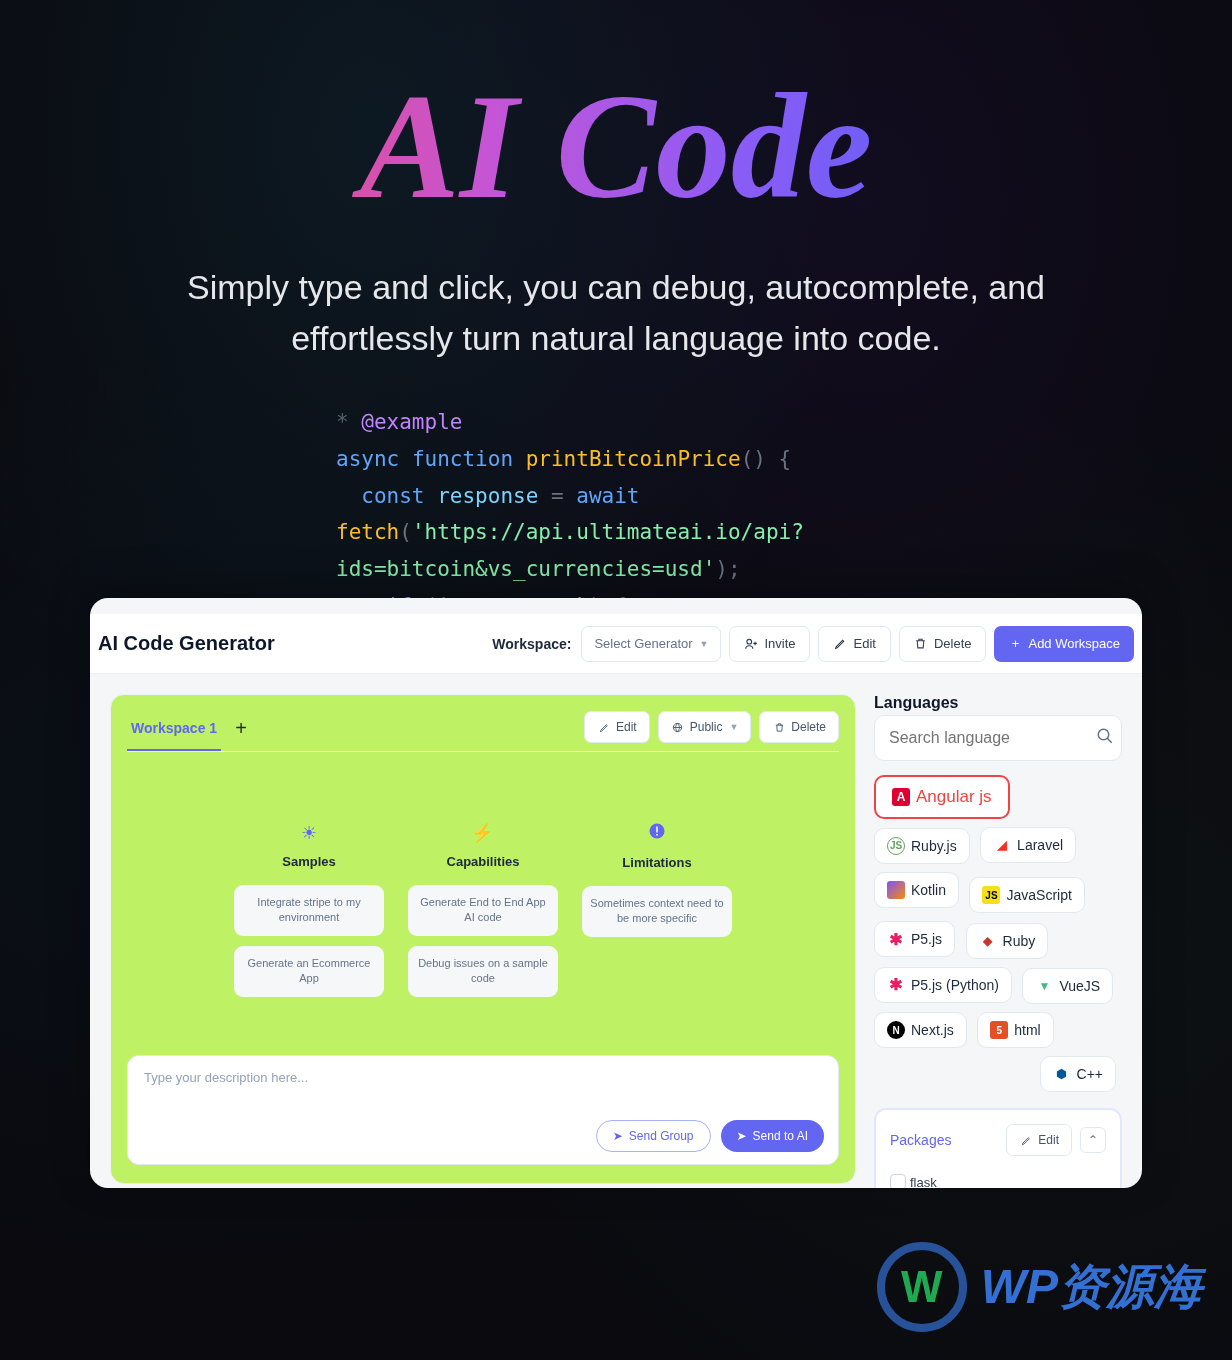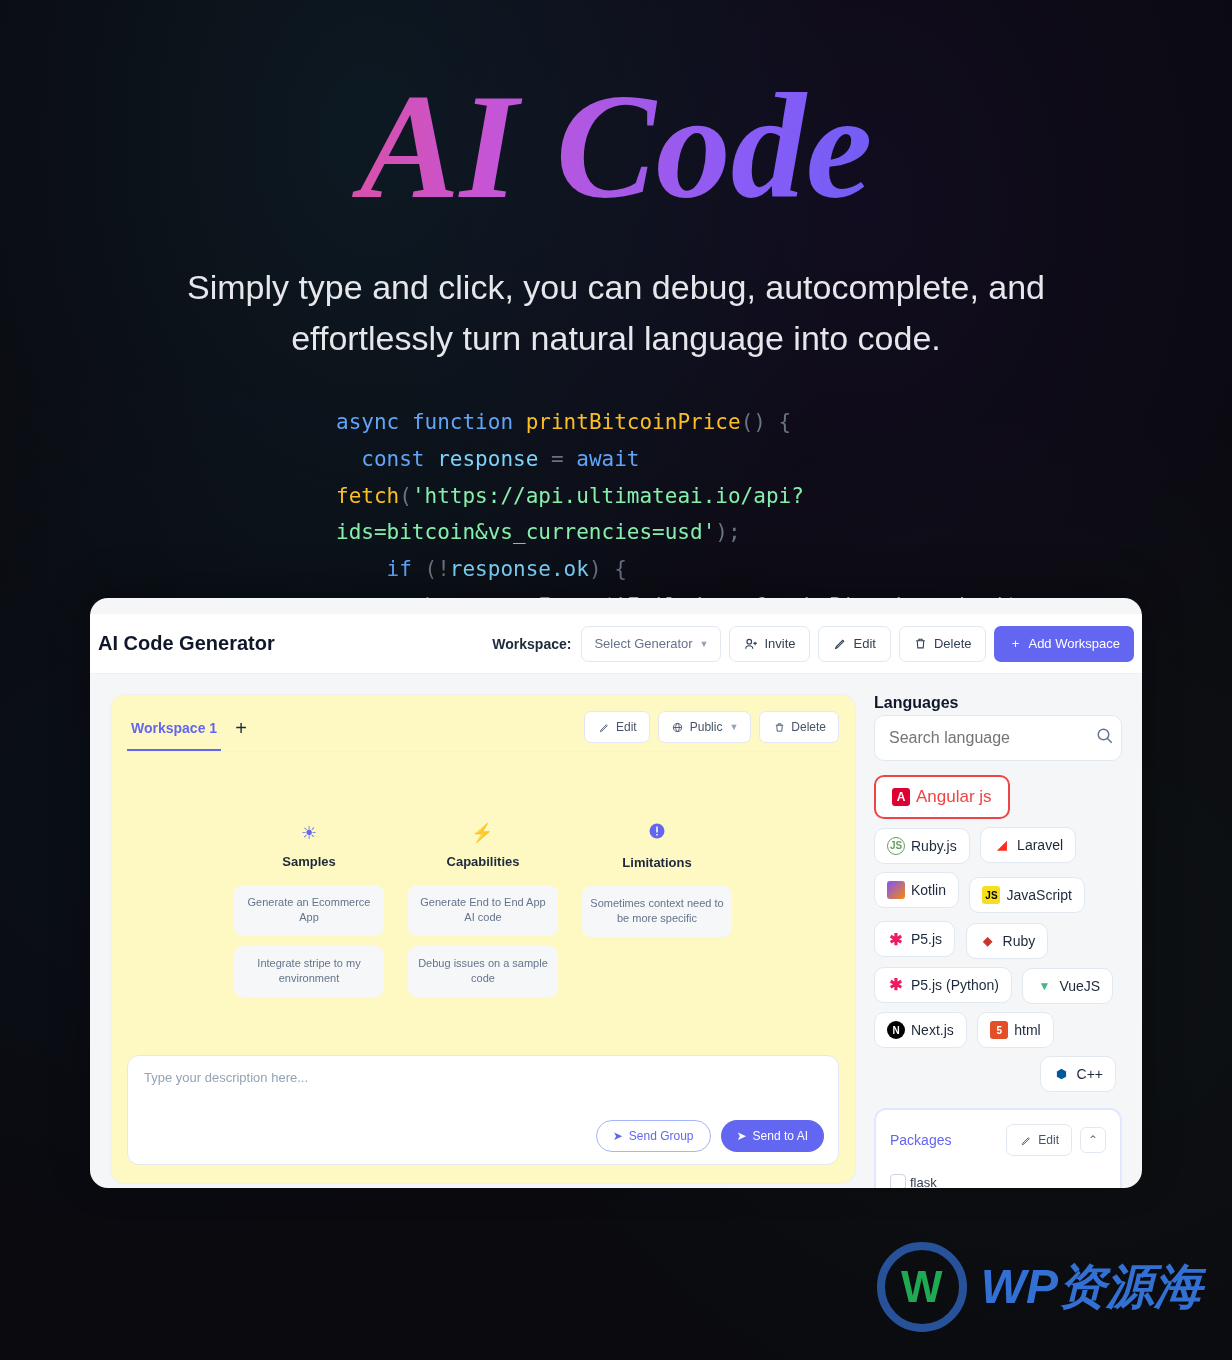--- a/index.html
+++ b/index.html
@@ -89,21 +89,21 @@
   display: flex; align-items: center; padding: 0 14px; font-size: 13px;
   color: #334155; margin-left: 8px; cursor: pointer; gap: 6px; background: #fff;
 }
 .header-btn-primary {
   background: #6366f1; color: #fff; border: none;
 }
 .icon { width: 14px; height: 14px; display: inline-flex; align-items: center; justify-content: center; }
 
 .app-body { display: flex; padding: 20px; gap: 18px; height: calc(100% - 60px); }
 .main-panel {
-  flex: 1; background: #fef9c3; border-radius: 14px; padding: 16px 16px 18px;
+  flex: 1; background: #bef264; border-radius: 14px; padding: 16px 16px 18px;
   border: 1px solid #eef0f3; display: flex; flex-direction: column;
 }
 .tabs-row { display: flex; align-items: center; gap: 14px; border-bottom: 1px solid #eef0f3; position: relative; }
 .tab {
   padding: 8px 4px 14px; font-size: 14px; color: #64748b; cursor: pointer; position: relative;
 }
 .tab.active { color: #6366f1; font-weight: 600; }
 .tab.active::after {
   content: ''; position: absolute; left: 0; right: 0; bottom: -1px; height: 2px; background: #6366f1;
 }
@@ -210,20 +210,21 @@
   color: #22c55e; font-weight: 900; font-style: normal;
 }
 </style>
 </head>
 <body>
 
 <div class="hero-title">AI Code</div>
 <div class="hero-subtitle">Simply type and click, you can debug, autocomplete, and effortlessly turn natural language into code.</div>
 
 <div class="code-snippet">
+  <div><span class="c-comment"> * </span><span class="c-tag">@example</span></div>
   <div><span class="c-kw">async</span> <span class="c-kw">function</span> <span class="c-fn">printBitcoinPrice</span><span>() {</span></div>
   <div>&nbsp;&nbsp;<span class="c-kw">const</span> <span class="c-id">response</span><span> = </span><span class="c-kw">await</span> <span class="c-fn">fetch</span>(<span class="c-str">'https://api.ultimateai.io/api?ids=bitcoin&amp;vs_currencies=usd'</span><span>);</span></div>
   <div>&nbsp;&nbsp;&nbsp;&nbsp;<span class="c-kw">if</span><span> (!</span><span class="c-id">response.ok</span><span>) {</span></div>
   <div>&nbsp;&nbsp;&nbsp;&nbsp;&nbsp;&nbsp;<span class="c-kw">throw</span> <span class="c-new">new</span> <span class="c-err">Error</span>(<span class="c-str">'Failed to fetch Bitcoin price'</span><span>);</span></div>
 </div>
 
 <div class="app-window">
   <div class="app-header">
     <div class="app-title">AI Code Generator</div>
     <div class="header-spacer"></div>
@@ -296,22 +297,22 @@
               </span>
             <span>Delete</span>
           </div>
         </div>
       </div>
 
       <div class="cards-area">
         <div class="card-col">
           <div class="card-icon" style="color:#6366f1;">☀</div>
           <div class="card-title">Samples</div>
+          <div class="card-item">Integrate stripe to my environment</div>
           <div class="card-item">Generate an Ecommerce App</div>
-          <div class="card-item">Integrate stripe to my environment</div>
         </div>
         <div class="card-col">
           <div class="card-icon" style="color:#6366f1;">⚡</div>
           <div class="card-title">Capabilities</div>
           <div class="card-item">Generate End to End App AI code</div>
           <div class="card-item">Debug issues on a sample code</div>
         </div>
         <div class="card-col">
           <div class="card-icon" style="color:#6366f1;">
             <svg width="18" height="18" viewBox="0 0 24 24" fill="#6366f1">

